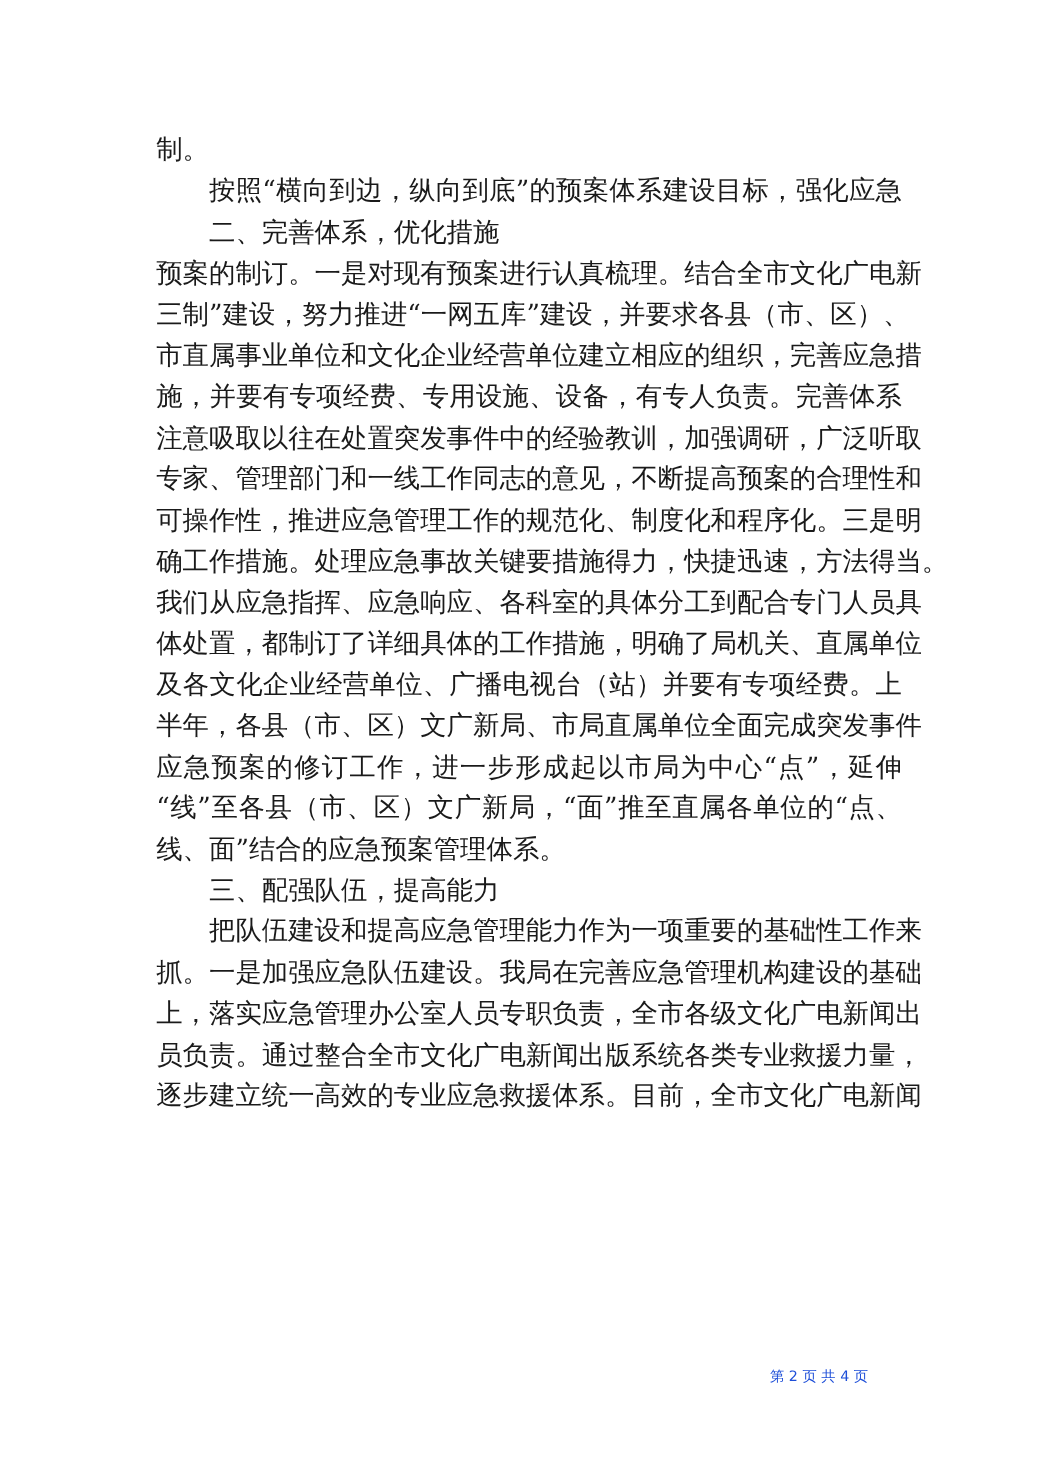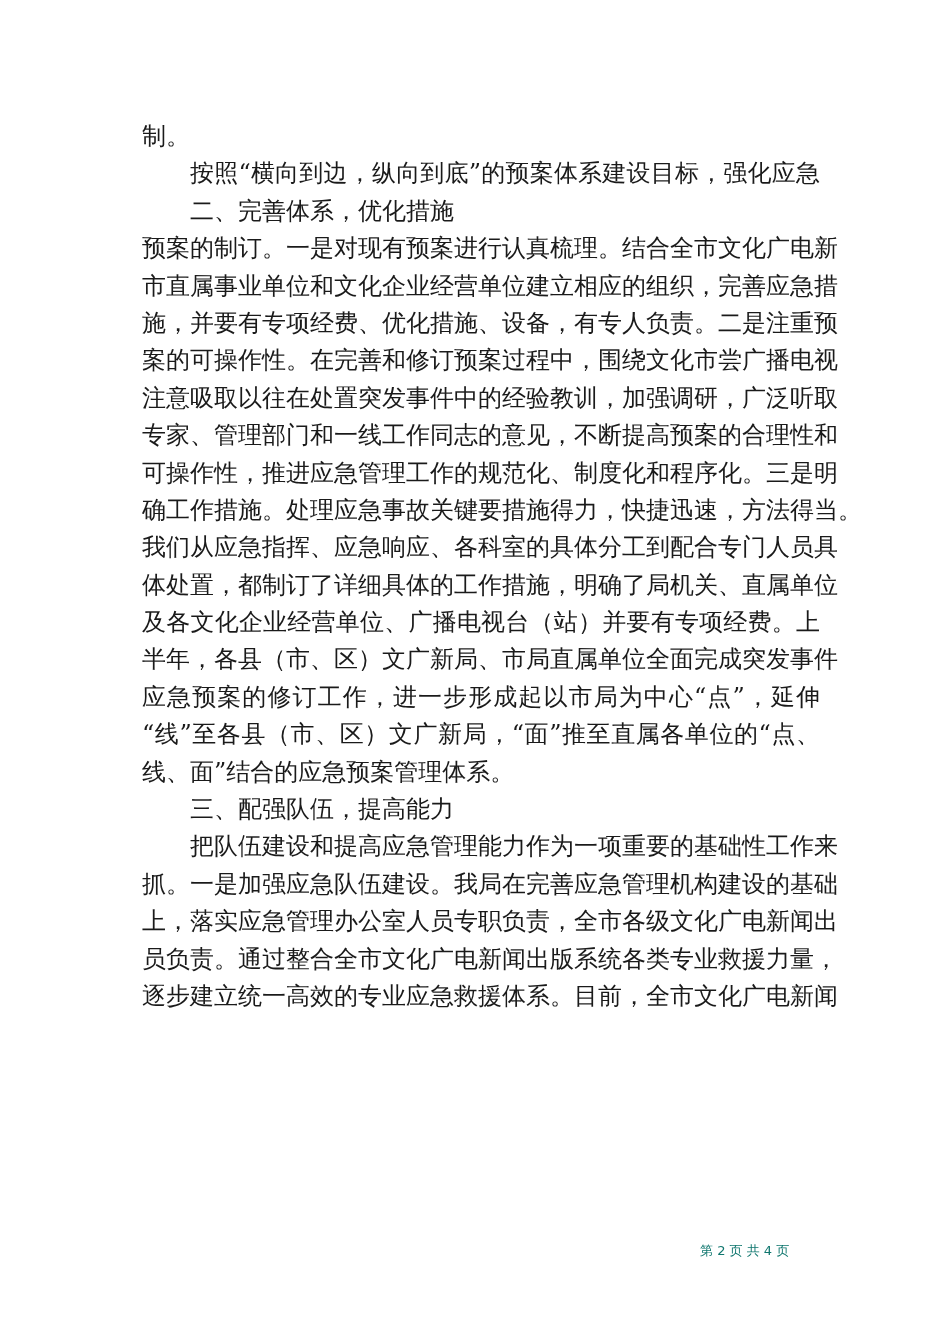--- a/index.html
+++ b/index.html
@@ -22,35 +22,35 @@
     letter-spacing: 0px;
   }
   .line.last { text-align-last: left; }
   .line.indent { padding-left: 48px; }
   .footer {
     position: absolute;
     left: 700px;
     top: 1242px;
     font-family: "DejaVu Sans", "Liberation Sans", sans-serif;
     font-size: 13px;
-    color: #0f766e;
+    color: #1d4ed8;
     white-space: nowrap;
   }
 </style>
 </head>
 <body>
 
 <div class="page">
   <div class="line last">制。</div>
   <div class="line indent">按照“横向到边，纵向到底”的预案体系建设目标，强化应急</div>
   <div class="line indent last">二、完善体系，优化措施</div>
   <div class="line">预案的制订。一是对现有预案进行认真梳理。结合全市文化广电新</div>
+  <div class="line">三制”建设，努力推进“一网五库”建设，并要求各县（市、区）、</div>
   <div class="line">市直属事业单位和文化企业经营单位建立相应的组织，完善应急措</div>
-  <div class="line">施，并要有专项经费、优化措施、设备，有专人负责。二是注重预</div>
-  <div class="line">案的可操作性。在完善和修订预案过程中，围绕文化市尝广播电视</div>
+  <div class="line">施，并要有专项经费、专用设施、设备，有专人负责。完善体系</div>
   <div class="line">注意吸取以往在处置突发事件中的经验教训，加强调研，广泛听取</div>
   <div class="line">专家、管理部门和一线工作同志的意见，不断提高预案的合理性和</div>
   <div class="line">可操作性，推进应急管理工作的规范化、制度化和程序化。三是明</div>
   <div class="line">确工作措施。处理应急事故关键要措施得力，快捷迅速，方法得当。</div>
   <div class="line">我们从应急指挥、应急响应、各科室的具体分工到配合专门人员具</div>
   <div class="line">体处置，都制订了详细具体的工作措施，明确了局机关、直属单位</div>
   <div class="line">及各文化企业经营单位、广播电视台（站）并要有专项经费。上</div>
   <div class="line">半年，各县（市、区）文广新局、市局直属单位全面完成突发事件</div>
   <div class="line">应急预案的修订工作，进一步形成起以市局为中心“点”，延伸</div>
   <div class="line">“线”至各县（市、区）文广新局，“面”推至直属各单位的“点、</div>

